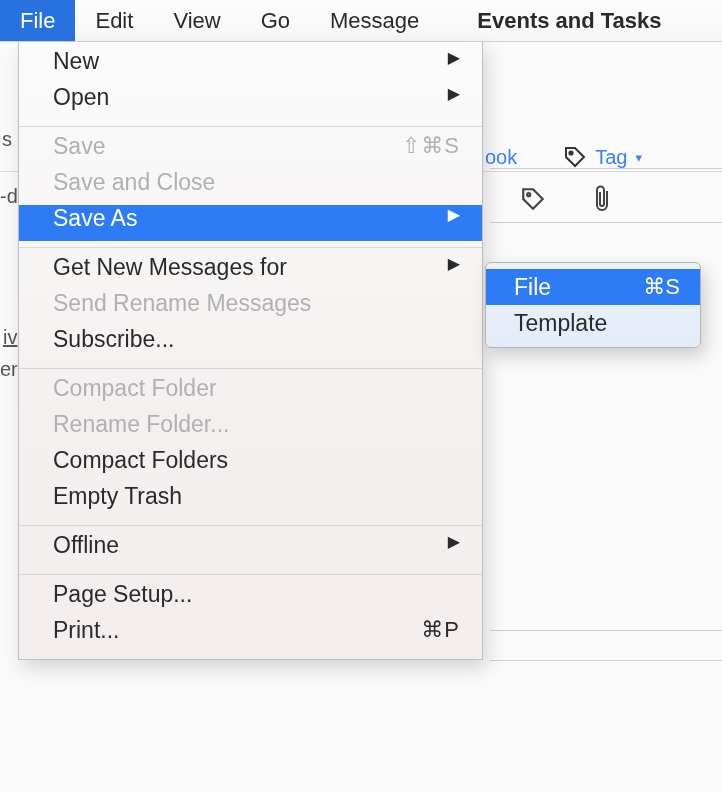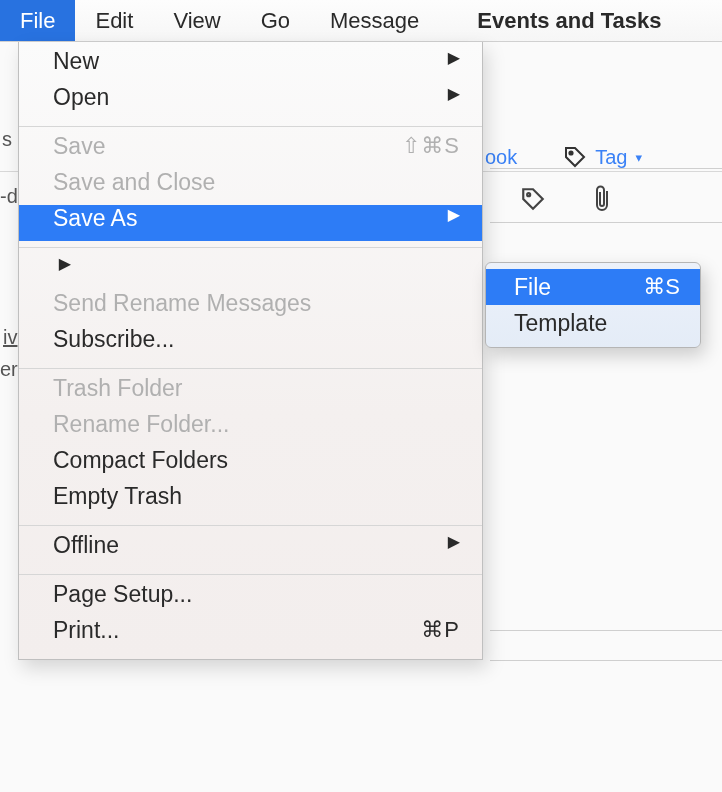--- a/index.html
+++ b/index.html
@@ -234,32 +234,33 @@
   <div class="menu-item disabled">
     <span class="label">Save and Close</span>
   </div>
   <div class="menu-item highlight">
     <span class="label">Save As</span>
     <span class="arrow" style="color:#fff;">▶</span>
   </div>
   <div class="menu-sep"></div>
 
   <div class="menu-item">
+    <span class="label">Get New Messages for</span>
     <span class="arrow">▶</span>
   </div>
   <div class="menu-item disabled">
     <span class="label">Send Rename Messages</span>
   </div>
   <div class="menu-item">
     <span class="label">Subscribe...</span>
   </div>
   <div class="menu-sep"></div>
 
   <div class="menu-item disabled">
-    <span class="label">Trash Folder</span>
+    <span class="label">Compact Folder</span>
   </div>
   <div class="menu-item disabled">
     <span class="label">Rename Folder...</span>
   </div>
   <div class="menu-item">
     <span class="label">Compact Folders</span>
   </div>
   <div class="menu-item">
     <span class="label">Empty Trash</span>
   </div>

